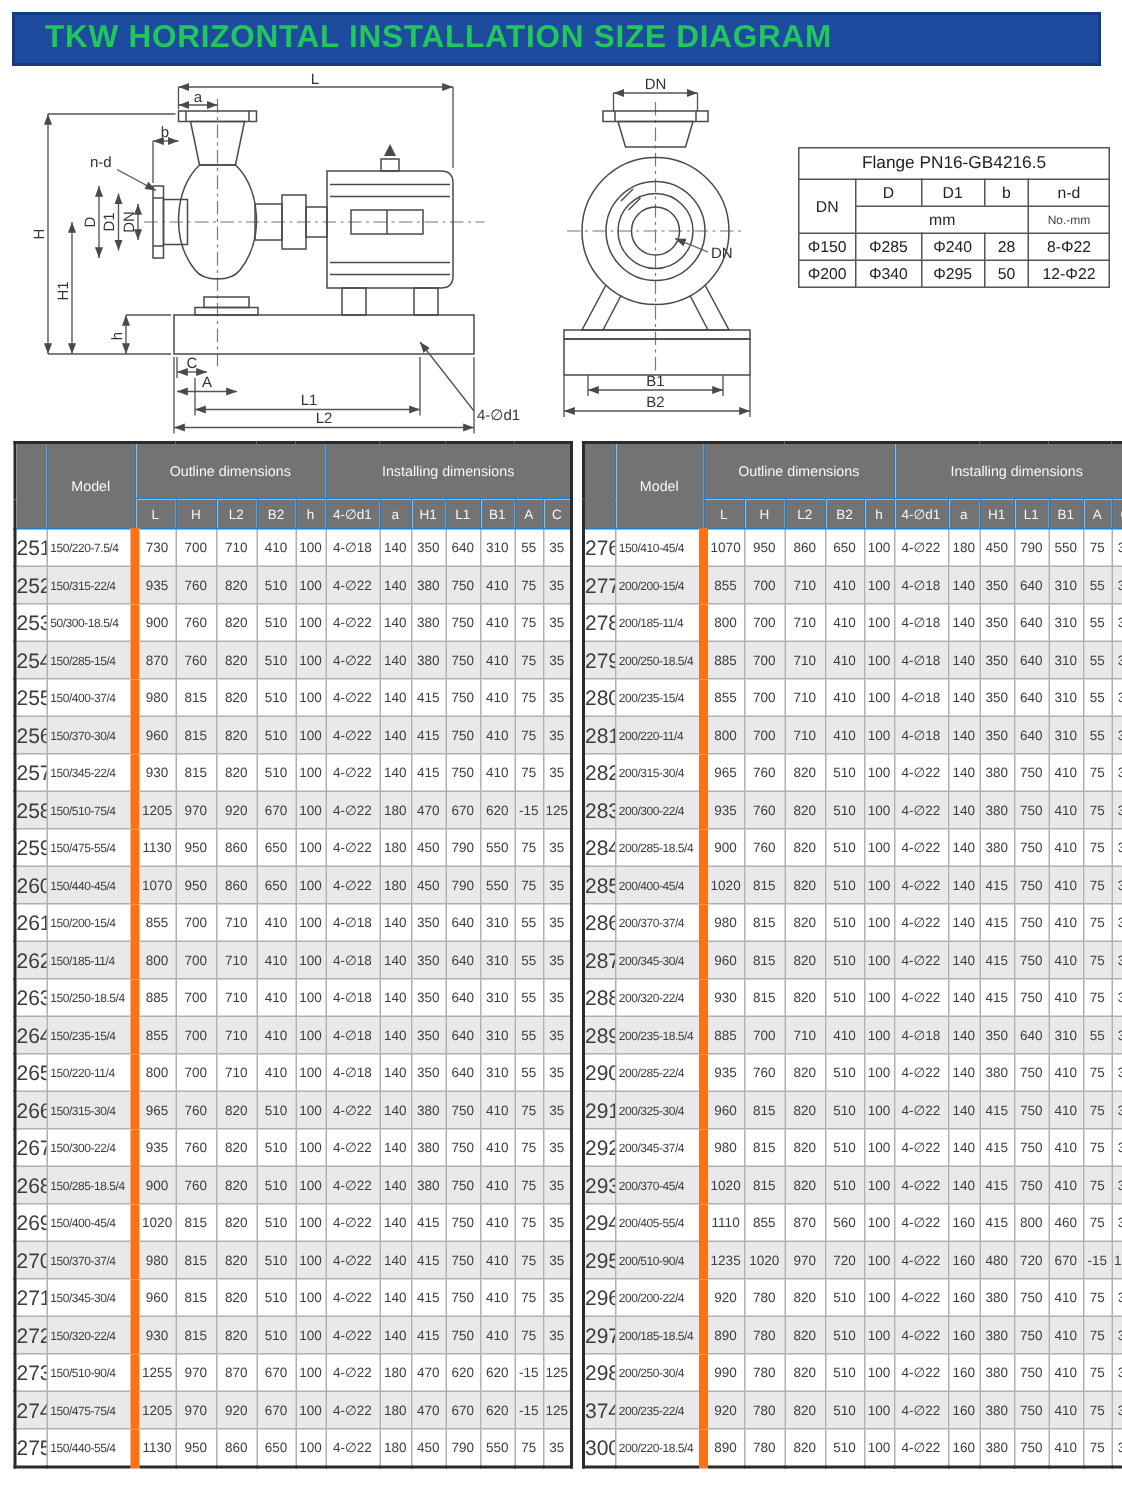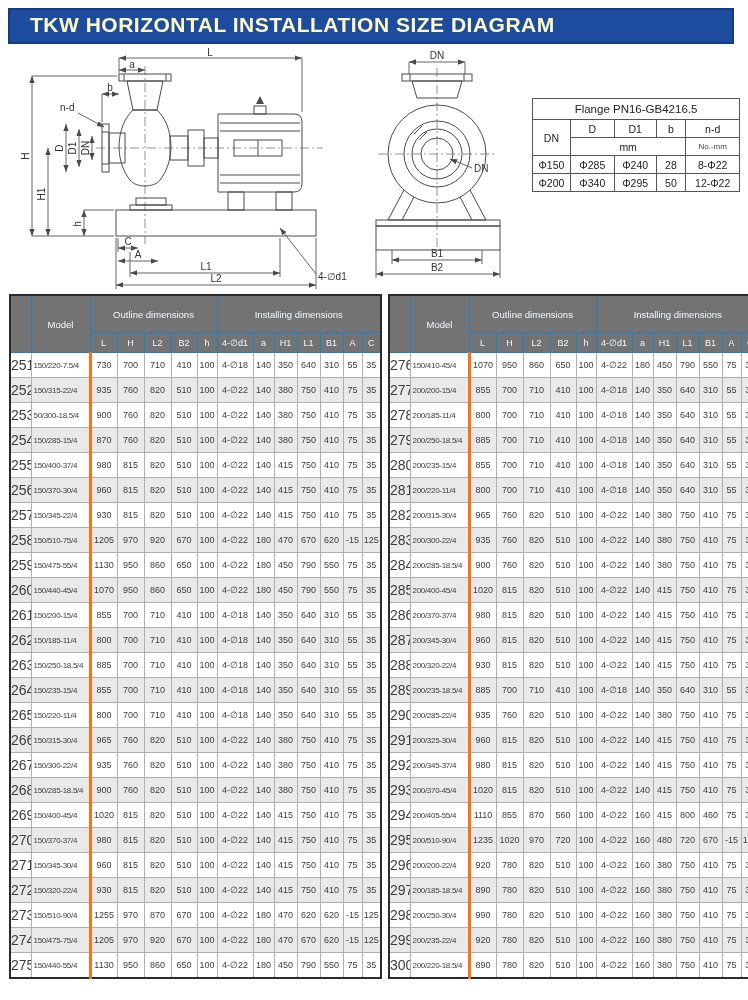--- a/index.html
+++ b/index.html
@@ -2,21 +2,21 @@
 <html><head>
 <meta charset="utf-8">
 <style>
   html,body{margin:0;padding:0;}
   body{width:748px;height:1000px;position:relative;background:#ffffff;
        font-family:"Liberation Sans",sans-serif;overflow:hidden;}
 
   
   .title-bar{position:absolute;top:8px;left:8px;width:726px;height:36px;
     background:#1d4c9f;border:2px solid #123b80;box-sizing:border-box;
-    color:#fef9c3;font-size:21px;font-weight:bold;line-height:30px;
+    color:#22c55e;font-size:21px;font-weight:bold;line-height:30px;
     padding-left:20px;letter-spacing:.5px;}
 
   
   .diagram-area{position:absolute;top:48px;left:8px;width:732px;height:244px;}
   .svg-side{position:absolute;left:10px;top:0;}
   .svg-front{position:absolute;left:344px;top:2px;}
   svg text{font-family:"Liberation Sans",sans-serif;font-size:10px;fill:#333;}
   svg .ln{stroke:#4a4a4a;stroke-width:1;fill:none;}
   svg .dim{stroke:#555;stroke-width:.9;fill:none;}
   svg .cl{stroke:#777;stroke-width:.8;fill:none;stroke-dasharray:9 3 2 3;}
@@ -35,21 +35,21 @@
     color:#3c3c3c;border:2px solid #2b2b2b;}
   .main th{background:#737373;color:#f3f9fe;font-weight:normal;
     border:1px solid #1f7ec6;padding:0;overflow:hidden;}
   .main thead tr.grp th{height:36px;font-size:9.5px;}
   .main thead tr.sub th{height:19px;font-size:9px;}
   .main td{border:1px solid #b0b0b0;height:24px;text-align:center;font-size:9px;
     padding:0;overflow:hidden;white-space:nowrap;background:#fff;}
   .main tr.alt td{background:#e9e9e9;}
   .main td.c-no{font-size:14px;}
   .main td.c-model{font-size:8px;text-align:left;padding-left:2px;
-    letter-spacing:-.3px;border-left:1px solid #787878;border-right:3px solid #f97316;}
+    letter-spacing:-.3px;border-left:1px solid #787878;border-right:6px solid #f97316;}
   .main td.gsep{border-left:1px solid #404040;}
   col.w-no{width:21px}col.w-model{width:59px}
   col.w-L{width:27px}col.w-H{width:27px}col.w-L2{width:27px}col.w-B2{width:26px}col.w-h{width:20px}
   col.w-d1{width:36px}col.w-a{width:21px}col.w-H1{width:23px}col.w-L1{width:23px}
   col.w-B1{width:23px}col.w-A{width:19px}col.w-C{width:19px}
 </style>
 </head>
 <body>
 
 <div class="title-bar">TKW HORIZONTAL INSTALLATION SIZE DIAGRAM</div>
@@ -1092,21 +1092,21 @@
           <td class="c-val">100</td>
           <td class="c-val gsep">4-∅22</td>
           <td class="c-val">160</td>
           <td class="c-val">380</td>
           <td class="c-val">750</td>
           <td class="c-val">410</td>
           <td class="c-val">75</td>
           <td class="c-val">35</td>
         </tr>
         <tr class="alt">
-          <td class="c-no">299</td>
+          <td class="c-no">374</td>
           <td class="c-model">200/235-22/4</td>
           <td class="c-val">920</td>
           <td class="c-val">780</td>
           <td class="c-val">820</td>
           <td class="c-val">510</td>
           <td class="c-val">100</td>
           <td class="c-val gsep">4-∅22</td>
           <td class="c-val">160</td>
           <td class="c-val">380</td>
           <td class="c-val">750</td>

